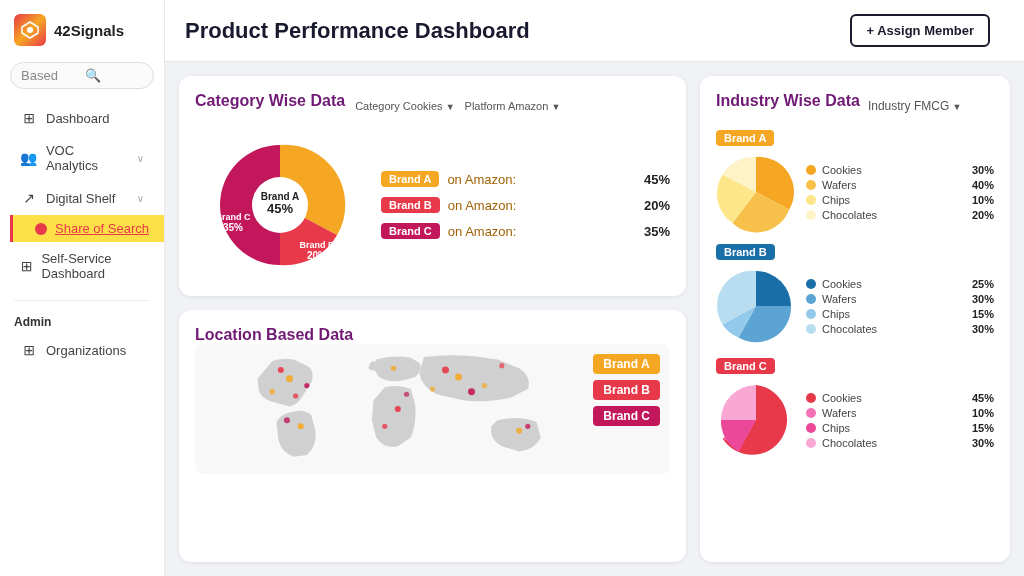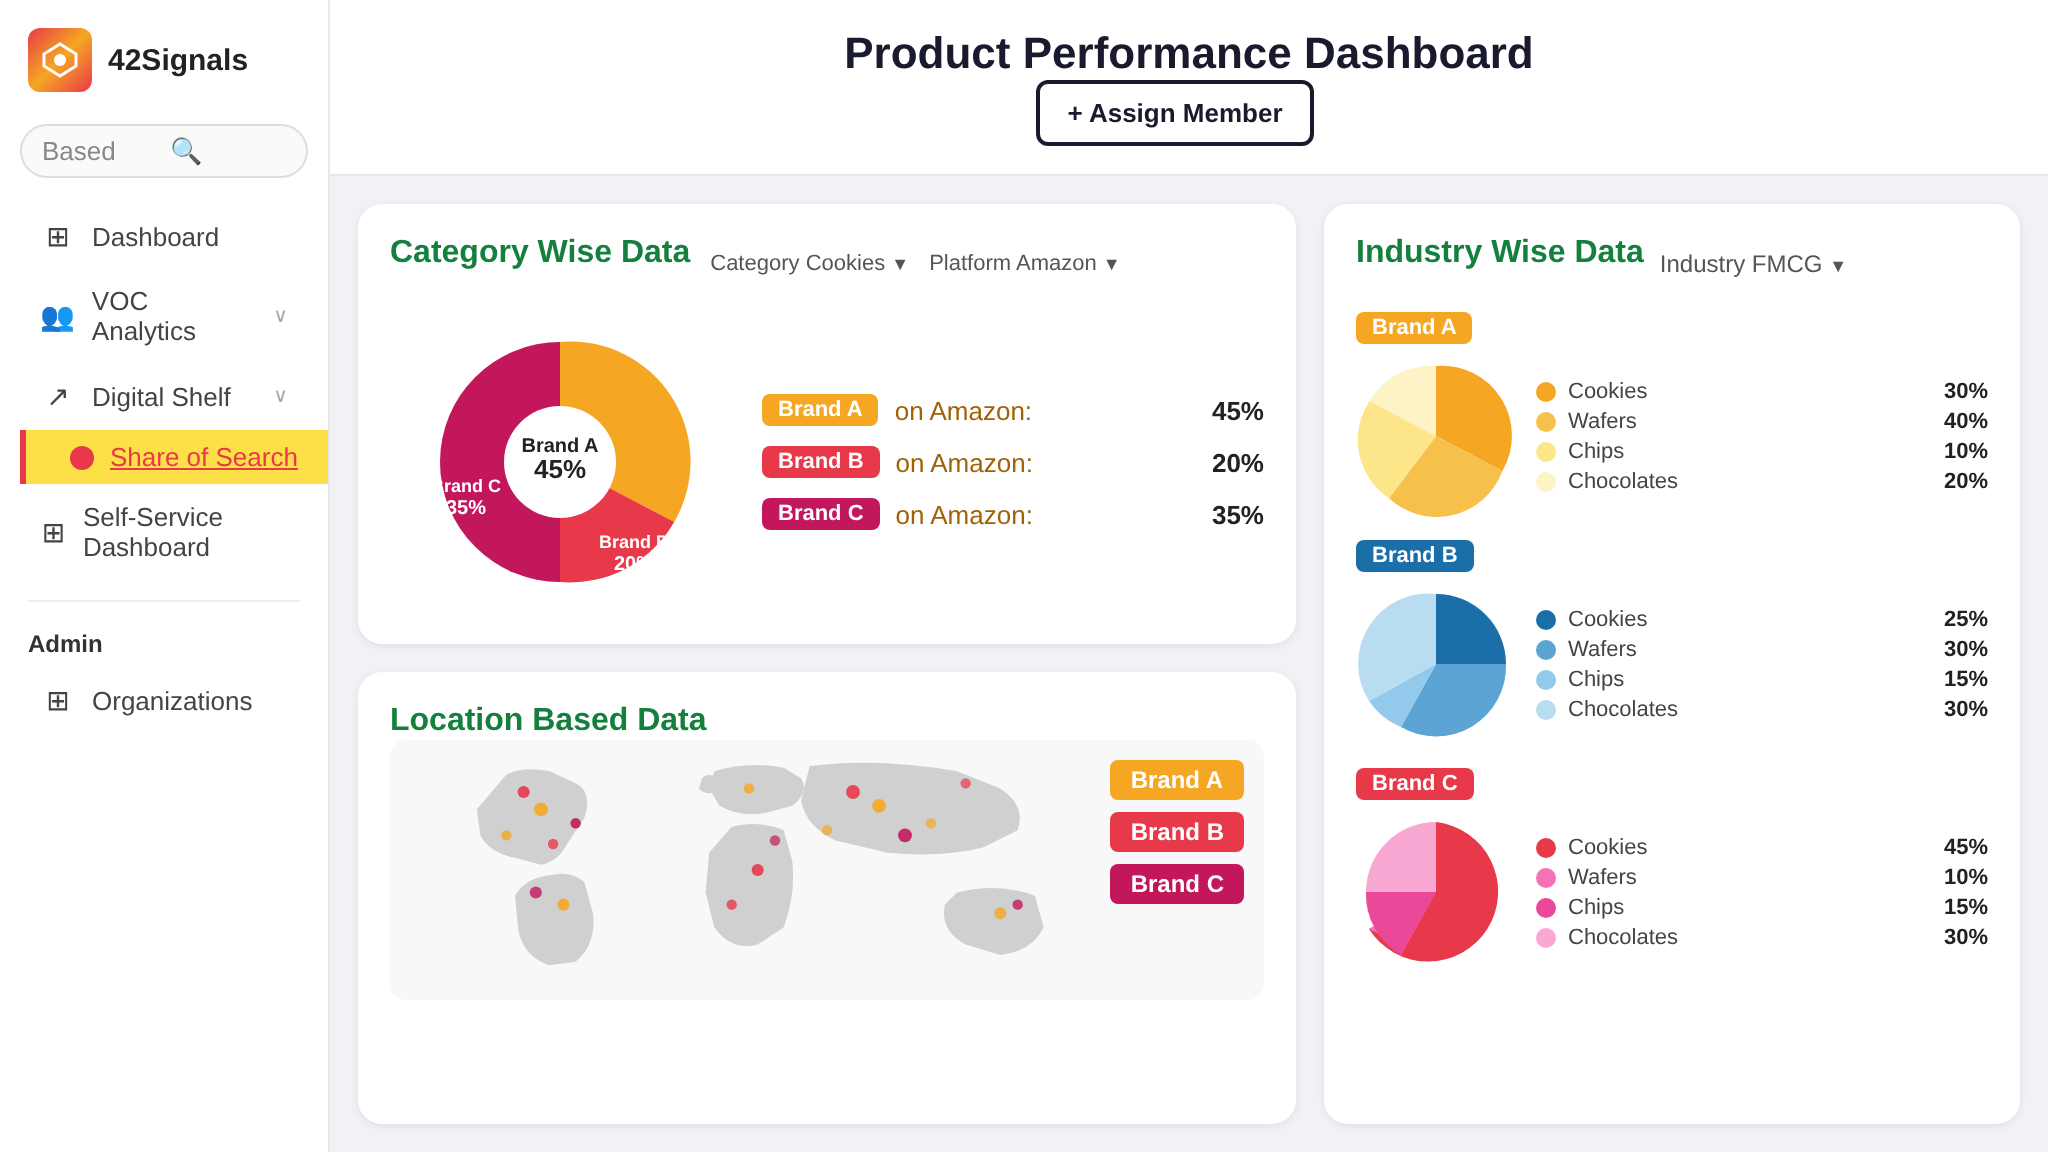--- a/index.html
+++ b/index.html
@@ -53,21 +53,20 @@
 
     
     #main {
       flex: 1; display: flex; flex-direction: column; overflow: hidden;
     }
 
     
     #header {
       background: #fff; padding: 14px 20px; display: flex; align-items: center;
       border-bottom: 1px solid #e8e8e8;
-      flex-direction: column;
     }
     .page-title { font-size: 22px; font-weight: 700; color: #1a1a2e; flex: 1; }
     .assign-btn {
       background: #fff; border: 2px solid #1a1a2e; border-radius: 6px;
       padding: 7px 14px; font-size: 13px; font-weight: 600; color: #1a1a2e;
       cursor: pointer; display: flex; align-items: center; gap: 6px;
       margin-right: 14px;
     }
     .user-info { display: flex; align-items: center; gap: 10px; }
     .user-name { font-size: 13px; font-weight: 600; color: #222; }
@@ -85,21 +84,21 @@
     }
 
     
     .left-col { flex: 1; display: flex; flex-direction: column; gap: 14px; }
 
     
     .card {
       background: #fff; border-radius: 12px; padding: 16px;
       box-shadow: 0 1px 4px rgba(0,0,0,0.08);
     }
-    .card-title { font-size: 16px; font-weight: 700; color: #15803d; margin-bottom: 10px; }
+    .card-title { font-size: 16px; font-weight: 700; color: #701a75; margin-bottom: 10px; }
 
     
     .cat-card { flex: 0 0 auto; }
     .cat-content { display: flex; align-items: center; gap: 16px; }
     .cat-header { display: flex; align-items: center; gap: 10px; margin-bottom: 10px; }
     .cat-filter { font-size: 11px; color: #555; }
     .dropdown-arrow { font-size: 9px; color: #555; }
 
     .pie-wrapper { position: relative; width: 170px; height: 150px; flex-shrink: 0; }
 
@@ -120,21 +119,21 @@
     .map-area { position: relative; height: 130px; background: #f8f8f8; border-radius: 8px; overflow: hidden; }
     .map-brands { position: absolute; right: 10px; top: 10px; display: flex; flex-direction: column; gap: 6px; }
     .map-badge {
       border-radius: 4px; padding: 3px 10px; font-size: 12px; font-weight: 700; color: white;
     }
     .mb-a { background: #f5a623; }
     .mb-b { background: #e8394a; }
     .mb-c { background: #c2185b; }
 
     
-    .right-col { width: 348px; flex-shrink: 0; }
+    .right-col { width: 310px; flex-shrink: 0; }
     .industry-card { height: 100%; }
     .ind-header { display: flex; align-items: center; gap: 8px; margin-bottom: 8px; }
     .ind-filter { font-size: 12px; color: #555; }
 
     .brand-section { margin-bottom: 10px; }
     .brand-label {
       display: inline-block; border-radius: 4px; padding: 2px 8px;
       font-size: 11px; font-weight: 700; color: white; margin-bottom: 6px;
     }
     .bl-a { background: #f5a623; }

